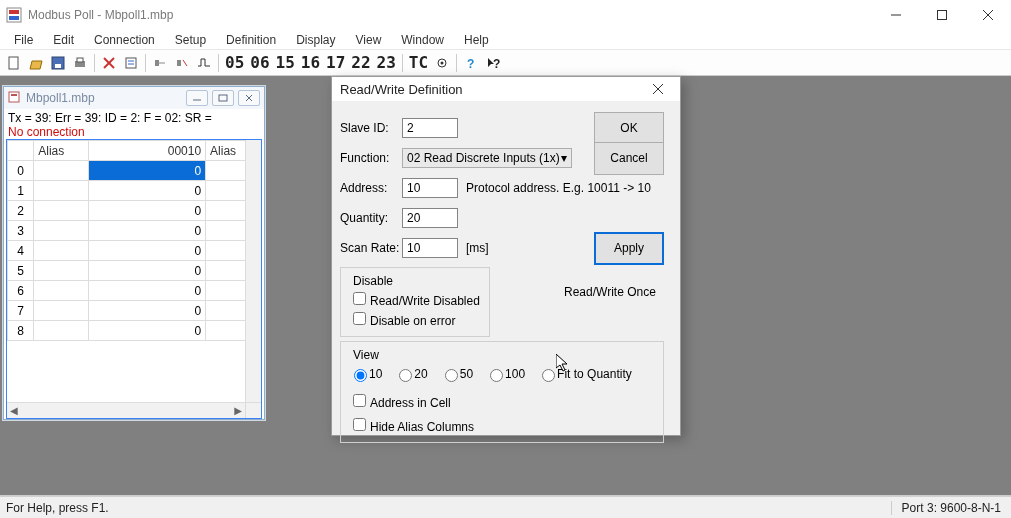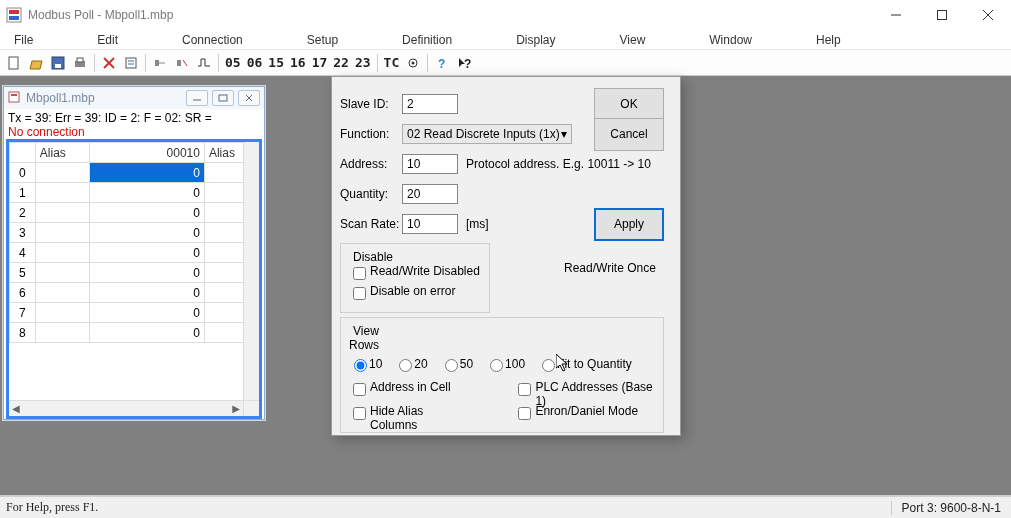--- a/index.html
+++ b/index.html
@@ -6,48 +6,48 @@
   body { margin: 0; padding: 0; width: 1011px; height: 518px; overflow: hidden; background: #fff; }
 
   
   .main-window { width: 1011px; height: 518px; display: flex; flex-direction: column; }
   .titlebar { height: 30px; display: flex; align-items: center; padding: 0 0 0 6px; background: #fff; color: #999; }
   .titlebar .app-icon { width: 16px; height: 16px; margin-right: 6px; }
   .titlebar .title { flex: 1; font-size: 12px; color: #7a7a7a; }
   .win-btns { display: flex; }
   .win-btn { width: 46px; height: 30px; display: flex; align-items: center; justify-content: center; color: #444; }
 
-  .menubar { height: 20px; display: flex; align-items: center; padding: 0 4px; border-bottom: 1px solid #e8e8e8; gap: 44px; }
+  .menubar { height: 20px; display: flex; align-items: center; padding: 0 4px; border-bottom: 1px solid #e8e8e8; }
   .menubar span { padding: 2px 10px; color: #333; }
 
   .toolbar { height: 26px; display: flex; align-items: center; padding: 0 4px; gap: 2px; border-bottom: 1px solid #ccc; background: #fdfdfd; }
   .tool-sep { width: 1px; height: 18px; background: #ccc; margin: 0 2px; }
   .tool-btn { width: 20px; height: 20px; display: flex; align-items: center; justify-content: center; }
-  .tool-code { font-family: Consolas, monospace; font-weight: bold; color: #222; padding: 0 2px; font-size: 13px; }
+  .tool-code { font-family: Consolas, monospace; font-weight: bold; color: #222; padding: 0 2px; font-size: 16px; }
 
   .mdi-area { flex: 1; background: #808080; position: relative; border-bottom: 1px solid #ccc; }
 
   .statusbar { height: 22px; display: flex; align-items: center; background: #f0f0f0; border-top: 1px solid #d0d0d0; }
-  .statusbar .status-left { padding-left: 6px; flex: 1; color: #222; font-family: Liberation Serif, serif; }
+  .statusbar .status-left { padding-left: 6px; flex: 1; color: #222; }
   .statusbar .status-right { padding: 0 10px; border-left: 1px solid #ccc; color: #222; }
 
   
   .child-window { position: absolute; left: 3px; top: 10px; width: 262px; height: 334px;
     background: #fff; border: 1px solid #8faecd; box-shadow: 0 0 0 1px #d0d8e0; display: flex; flex-direction: column; }
   .child-title { height: 22px; display: flex; align-items: center; background: #f3f7fb; padding: 0 4px; }
   .child-title .doc-icon { width: 14px; height: 14px; margin-right: 4px; }
   .child-title .label { flex: 1; color: #7a8aa0; font-size: 12px; }
   .child-btns { display: flex; gap: 4px; }
   .child-btn { border: 1px solid #b5c4d6; border-radius: 2px; width: 22px; height: 16px;
     display: flex; align-items: center; justify-content: center; color: #5a6a80; background: #f7f9fb; }
 
   .child-body { flex: 1; padding: 2px 2px 0 2px; display: flex; flex-direction: column; overflow: hidden; }
   .status-line-1 { font-size: 12px; padding-left: 2px; white-space: nowrap; overflow: hidden; color: #000; }
   .status-line-2 { font-size: 12px; padding-left: 2px; color: #d40c0c; }
-  .table-wrap { flex: 1; position: relative; border: 3px solid #3b82f6; }
+  .table-wrap { flex: 1; position: relative; border: 1px solid #3b82f6; }
   table.data { border-collapse: collapse; width: 100%; }
   table.data th, table.data td { border: 1px solid #dcdcdc; font-size: 12px; height: 20px; padding: 0 4px; }
   table.data th { background: #fff; font-weight: normal; color: #333; }
   th.rowhdr, td.rowhdr { background: #fff; text-align: center; width: 22px; }
   .col-alias { width: 46px; text-align: left; }
   .col-val   { width: 98px; text-align: right; }
   .col-alias2{ width: 46px; text-align: left; }
   tr.selected td.col-val { background: #0a6cd6; color: #fff; }
   .scroll-v { position: absolute; right: 0; top: 0; width: 16px; height: calc(100% - 16px);
     background: #f1f1f1; border-left: 1px solid #dcdcdc; }
@@ -68,21 +68,21 @@
   .row { display: flex; align-items: center; height: 30px; }
   .row .lbl { width: 62px; color: #000; }
   .row .inp { border: 1px solid #848484; background: #fff; height: 20px; padding: 0 4px; font-family: inherit; }
   .row .inp.small { width: 56px; }
   .row .combo { border: 1px solid #adadad; background: #e9e9e9; height: 20px; width: 170px; display: flex; align-items: center; padding: 0 4px; justify-content: space-between; }
   .row .btn { width: 70px; height: 33px; border: 1px solid #adadad; background: #e1e1e1; display: flex; align-items: center; justify-content: center; }
   .row .btn.outlined { border: 2px solid #0a6cd6; background: #e1e1e1; }
   .after-input { margin-left: 8px; color: #000; }
   .fieldset { border: 1px solid #cfcfcf; margin-top: 4px; padding: 6px 8px 8px 8px; }
   .fieldset .legend { margin-top: -14px; background: #f0f0f0; display: inline-block; padding: 0 4px; color: #000; }
-  .cb-row { display: flex; align-items: flex-start; height: 20px; }
+  .cb-row { display: flex; align-items: flex-end; height: 20px; }
   .cb-row input[type=checkbox], .cb-row input[type=radio] { margin-right: 4px; }
   .radio-row { display: flex; gap: 12px; align-items: center; margin-top: 4px; }
   .radio-opt { display: flex; align-items: center; }
   .radio-opt input { margin-right: 2px; }
   .view-cb-grid { display: flex; gap: 50px; margin-top: 8px; }
   .view-cb-col { display: flex; flex-direction: column; gap: 4px; }
   .spacer { flex: 1; }
 
   .cursor { position: absolute; left: 556px; top: 278px; width: 16px; height: 20px; pointer-events: none; }
 </style>
@@ -319,20 +319,29 @@
           <div class="scroll-h">
             <span class="arrow">◀</span>
             <span class="arrow">▶</span>
           </div>
           <div class="scroll-corner"></div>
         </div>
       </div>
     </div>
 
     <div class="dialog">
+      <div class="dlg-title">
+        <span class="label">Read/Write Definition</span>
+        <div class="dlg-close">
+            <svg width="12" height="12">
+              <line x1="1" y1="1" x2="11" y2="11" stroke="#333"></line>
+              <line x1="11" y1="1" x2="1" y2="11" stroke="#333"></line>
+            </svg>
+          </div>
+      </div>
       <div class="dlg-body">
         <div class="row">
           <span class="lbl">Slave ID:</span>
           <input class="inp small" value="2" style="">
           <span class="spacer"></span>
           <div class="btn">
               <span>OK</span>
             </div>
         </div>
         <div class="row">
@@ -377,21 +386,20 @@
                 <span>Disable on error</span>
               </label>
           </div>
           <div style="flex:1; display:flex; justify-content:flex-end; align-items:flex-end; padding-top:22px;">
             <div class="btn disabled" style="width:100px;"><span>Read/Write Once</span></div>
           </div>
         </div>
 
         <div class="fieldset">
           <div class="legend">View</div>
-          <div>Rows</div>
           <div class="radio-row" id="radio-row">
               <label class="radio-opt">
                 <input type="radio" name="rowsopt" checked="" style="">
                 <span>10</span>
               </label>
               <label class="radio-opt">
                 <input type="radio" name="rowsopt" style="">
                 <span>20</span>
               </label>
               <label class="radio-opt">
@@ -411,30 +419,20 @@
             <div class="view-cb-col">
               <label class="cb-row">
                   <input type="checkbox" style="">
                   <span>Address in Cell</span>
                 </label>
               <label class="cb-row">
                   <input type="checkbox" style="">
                   <span>Hide Alias Columns</span>
                 </label>
             </div>
-            <div class="view-cb-col">
-              <label class="cb-row">
-                  <input type="checkbox" style="">
-                  <span>PLC Addresses (Base 1)</span>
-                </label>
-              <label class="cb-row">
-                  <input type="checkbox" style="">
-                  <span>Enron/Daniel Mode</span>
-                </label>
-            </div>
           </div>
         </div>
 
       </div>
     </div>
 
     <div class="cursor">
       <svg width="16" height="20">
           <polygon points="0,0 0,14 4,11 7,17 9,16 6,10 11,10" fill="#fff" stroke="#000"></polygon>
         </svg>

